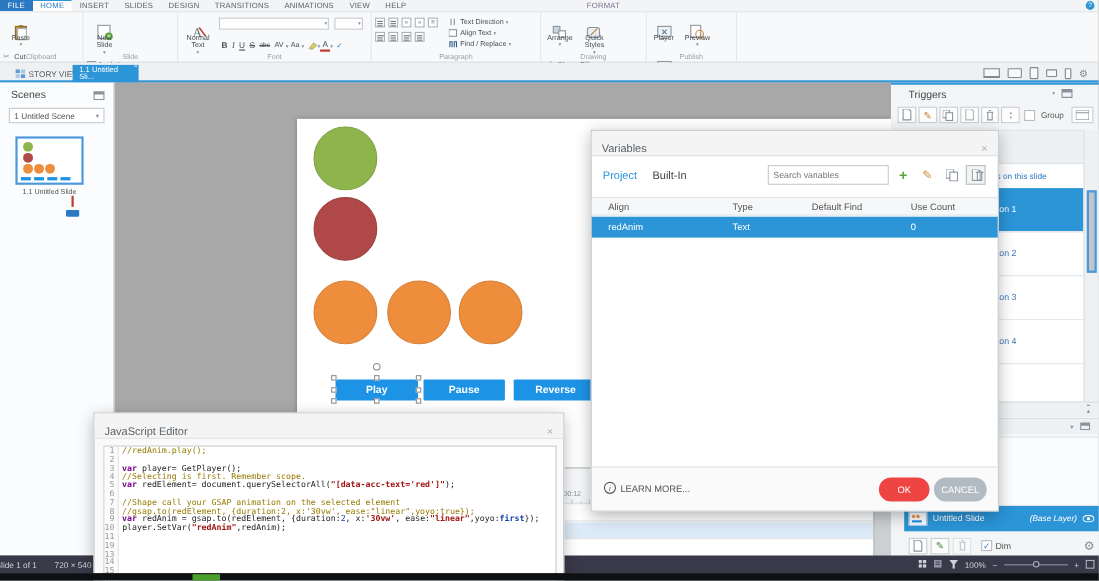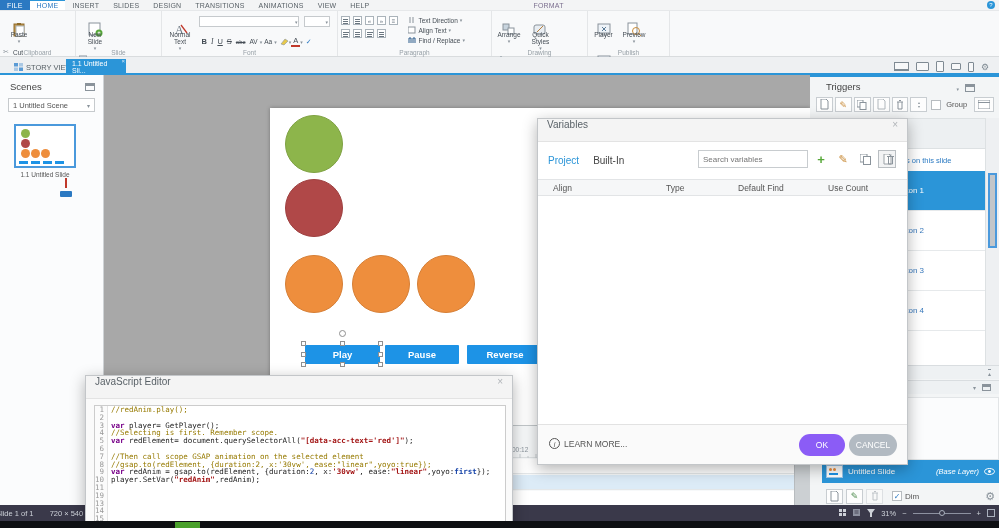--- a/index.html
+++ b/index.html
@@ -59,21 +59,21 @@
   .hnd{position:absolute;width:5px;height:5px;background:#fff;border:1px solid #909090;z-index:5;}
   .rot{position:absolute;width:7px;height:7px;border:1px solid #909090;border-radius:50%;background:transparent;z-index:5;}
   
   .timeline{position:absolute;left:0;top:350px;width:706px;height:80px;background:#f7f9fa;border-top:1px solid #c2c7ca;}
   .tl-ruler{position:absolute;left:0;top:18px;height:14px;right:16px;border-bottom:1px solid #dfe3e5;}
   .tl-time{position:absolute;top:2px;font-size:6.5px;color:#8a939b;}
   .tl-row{position:absolute;left:0;right:16px;height:15px;}
   .tl-scroll{position:absolute;right:0;top:0;width:16px;height:80px;background:#ccd0d3;border-left:1px solid #b8bcbf;}
   
   .rightp{position:absolute;left:810px;top:75px;width:189px;height:430px;background:#f3f5f6;border-top:2px solid #2b95d8;}
-  .rightp .hdr{display:flex;align-items:flex-end;padding:4px 24px 2px 16px;font-size:9.5px;color:#444;}
+  .rightp .hdr{display:flex;align-items:flex-start;padding:4px 24px 2px 16px;font-size:9.5px;color:#444;}
   .rightp .hdr .sp{flex:1;}
   .tbtn{width:17px;height:15px;border:1px solid #c8cdd1;background:#fdfdfd;display:inline-flex;align-items:center;justify-content:center;}
   .trig-toolbar{display:flex;align-items:center;gap:2px;padding:3px 5px 3px 6px;}
   .triglist{position:absolute;left:0;top:41px;width:175px;height:247px;background:#fff;border-top:1px solid #dde1e3;}
   .tsec{height:30px;background:#edf0f2;border-bottom:1px solid #dde1e3;}
   .tlink{height:22px;display:flex;align-items:center;padding-left:96px;font-size:7.5px;color:#2b7ac2;}
   .trow{height:40px;border-bottom:1px solid #e6e9eb;display:flex;align-items:center;padding-left:94px;font-size:8px;color:#3a7abd;}
   .trow.sel{background:#2b95d8;color:#fff;}
   .tscroll{position:absolute;right:0;top:41px;width:14px;height:247px;background:#eef0f2;border-left:1px solid #dde1e3;}
   .tscroll .thumb{position:absolute;left:2px;top:55px;width:9px;height:75px;background:#c2c6ca;}
@@ -92,21 +92,21 @@
   .status{position:absolute;left:0;top:505px;width:999px;height:16px;background:#3a394a;color:#cdd1d8;font-size:7.5px;z-index:10;}
   .status .lt{position:absolute;left:-4px;top:4px;white-space:nowrap;}
   .status .rt{position:absolute;right:4px;top:0;height:16px;display:flex;align-items:center;gap:6px;}
   .sld{width:58px;height:1px;background:#8d91a0;position:relative;}
   .sld .knob{position:absolute;left:26px;top:-3px;width:6px;height:6px;border:1px solid #aab0bd;border-radius:50%;background:#3a394a;}
   .fit{width:8px;height:8px;border:1px solid #aab0bd;}
   .taskbar{position:absolute;left:0;top:521px;width:999px;height:7px;background:#0e1013;z-index:200;}
   .taskbar .appic{position:absolute;left:175px;top:1px;width:25px;height:6px;background:#4aa02c;}
   
   .dlg{position:absolute;background:#fff;border:1px solid #c3c6c9;box-shadow:0 4px 14px rgba(0,0,0,.3);z-index:100;}
-  .dlg .tbar{height:23px;background:#f4f4f4;border-bottom:1px solid #e3e3e3;display:flex;align-items:flex-start;
+  .dlg .tbar{height:23px;background:#f4f4f4;border-bottom:1px solid #e3e3e3;display:flex;align-items:flex-end;
              padding:0 9px;font-size:10px;color:#5a6268;}
   .dlg .tbar .x{margin-left:auto;color:#b0b4b8;font-size:10px;}
   
   .vars{left:537px;top:118px;width:371px;height:347px;}
   .vtabs{position:absolute;left:0;top:24px;width:100%;height:34px;display:flex;align-items:center;padding:0 10px;}
   .vtab{font-size:10px;margin-right:14px;color:#444;}
   .vtab.on{color:#2b95d8;}
   .vsearch{position:absolute;left:160px;top:31px;width:110px;height:18px;border:1px solid #c8cccf;font-size:8px;color:#555;padding:0 4px;
            font-family:"Liberation Sans",sans-serif;}
   .vico{position:absolute;top:31px;width:18px;height:18px;display:flex;align-items:center;justify-content:center;}
@@ -115,21 +115,21 @@
          border-bottom:1px solid #e2e4e6;font-size:8.5px;color:#555;}
   .vrow{position:absolute;left:0;top:78px;width:100%;height:19px;background:#2b95d8;color:#fff;font-size:8.5px;}
   .vc{position:absolute;top:0;line-height:17px;}
   .vrow .vc{line-height:19px;}
   .c1{left:15px;} .c2{left:128px;} .c3{left:200px;} .c4{left:290px;}
   .vfoot{position:absolute;left:0;bottom:0;width:100%;height:40px;background:#fafafa;border-top:1px solid #e2e2e2;}
   .learn{position:absolute;left:11px;top:13px;display:flex;align-items:center;gap:4px;font-size:8.5px;color:#555;}
   .icirc{width:11px;height:11px;border:1px solid #555;border-radius:50%;font-size:7px;line-height:11px;text-align:center;font-style:italic;}
   .pill{position:absolute;top:9px;height:22px;border-radius:11px;color:#fff;font-size:8.5px;border:none;
         display:flex;align-items:center;justify-content:center;font-family:"Liberation Sans",sans-serif;}
-  .pill.ok{right:62px;width:46px;background:#8b5cf6;}
+  .pill.ok{right:62px;width:46px;background:#ef4444;}
   .pill.cancel{right:10px;width:48px;background:#b2bac2;}
   
   .jsdlg{left:85px;top:375px;width:428px;height:160px;background:#fafafa;}
   .codewrap{position:absolute;left:8px;top:29px;width:412px;height:124px;background:#fff;border:1px solid #ccc;overflow:hidden;
             font-family:"DejaVu Sans Mono",monospace;font-size:7.5px;line-height:7.8px;}
   .cl{display:flex;white-space:pre;}
   .ln{flex:0 0 13px;text-align:right;padding-right:3px;color:#999;background:#fbfbfb;border-right:1px solid #e4e4e4;}
   .cd{padding-left:3px;color:#222;}
   .tok-cm{color:#967a00;}
   .tok-kw{color:#770088;font-weight:bold;}
@@ -663,21 +663,21 @@
           <svg width="8" height="8">
             <rect x="0" y="0" width="7" height="7" fill="#8d91a0"></rect>
             <path d="M1.5 2h4M1.5 4h4" stroke="#3a394a" stroke-width=".8"></path>
           </svg>
         </span>
       <span>
           <svg width="8" height="8">
             <path d="M0 0 H8 L5 4 V8 L3 8 V4 Z" fill="#cdd1d8"></path>
           </svg>
         </span>
-      <span>31%</span>
+      <span>100%</span>
       <span>−</span>
       <span class="sld">
           <span class="knob"></span>
         </span>
       <span>+</span>
       <span class="fit"></span>
     </span>
   </div>
   <div class="taskbar">
       <span class="appic"></span>
@@ -716,20 +716,26 @@
         <svg width="9" height="11">
           <path d="M1 2.5 H8 M2.5 2.5 V10 H6.5 V2.5 M3.5 1 H5.5" fill="none" stroke="#8a939b"></path>
         </svg>
       </span>
     <div class="vhead">
       <span class="vc c1">Align</span>
       <span class="vc c2">Type</span>
       <span class="vc c3">Default Find</span>
       <span class="vc c4">Use Count</span>
     </div>
+    <div class="vrow">
+      <span class="vc c1">redAnim</span>
+      <span class="vc c2">Text</span>
+      <span class="vc c3"></span>
+      <span class="vc c4">0</span>
+    </div>
     <div class="vfoot">
       <span class="learn">
         <span class="icirc">i</span>
         <span>LEARN MORE...</span>
       </span>
       <button class="pill ok">OK</button>
       <button class="pill cancel">CANCEL</button>
     </div>
   </div>
 
@@ -739,21 +745,21 @@
       <span class="x">×</span>
     </div>
     <div class="codewrap">
       <div>
           <div class="cl"><span class="ln">1</span><span class="cd"><span class="tok-cm">//redAnim.play();</span></span></div>
           <div class="cl"><span class="ln">2</span><span class="cd"> </span></div>
           <div class="cl"><span class="ln">3</span><span class="cd"><span class="tok-kw">var</span> player= GetPlayer();</span></div>
           <div class="cl"><span class="ln">4</span><span class="cd"><span class="tok-cm">//Selecting is first. Remember scope.</span></span></div>
           <div class="cl"><span class="ln">5</span><span class="cd"><span class="tok-kw">var</span> redElement= document.querySelectorAll(<span class="tok-str">"[data-acc-text='red']"</span>);</span></div>
           <div class="cl"><span class="ln">6</span><span class="cd"> </span></div>
-          <div class="cl"><span class="ln">7</span><span class="cd"><span class="tok-cm">//Then call scope GSAP animation on the selected element</span></span></div>
+          <div class="cl"><span class="ln">7</span><span class="cd"><span class="tok-cm">//Shape call your GSAP animation on the selected element</span></span></div>
           <div class="cl"><span class="ln">8</span><span class="cd"><span class="tok-cm">//gsap.to(redElement, {duration:2, x:'30vw', ease:"linear",yoyo:true});</span></span></div>
           <div class="cl"><span class="ln">9</span><span class="cd"><span class="tok-kw">var</span> redAnim = gsap.to(redElement, {duration:<span class="tok-num">2</span>, x:<span class="tok-str">'30vw'</span>, ease:<span class="tok-str">"linear"</span>,yoyo:<span class="tok-at">first</span>});</span></div>
           <div class="cl"><span class="ln">10</span><span class="cd">player.SetVar(<span class="tok-str">"redAnim"</span>,redAnim);</span></div>
           <div class="cl"><span class="ln">11</span><span class="cd"> </span></div>
           <div class="cl"><span class="ln">19</span><span class="cd"> </span></div>
           <div class="cl"><span class="ln">13</span><span class="cd"> </span></div>
           <div class="cl"><span class="ln">14</span><span class="cd"> </span></div>
           <div class="cl"><span class="ln">15</span><span class="cd"> </span></div>
           <div class="cl"><span class="ln">16</span><span class="cd"> </span></div>
         </div>

